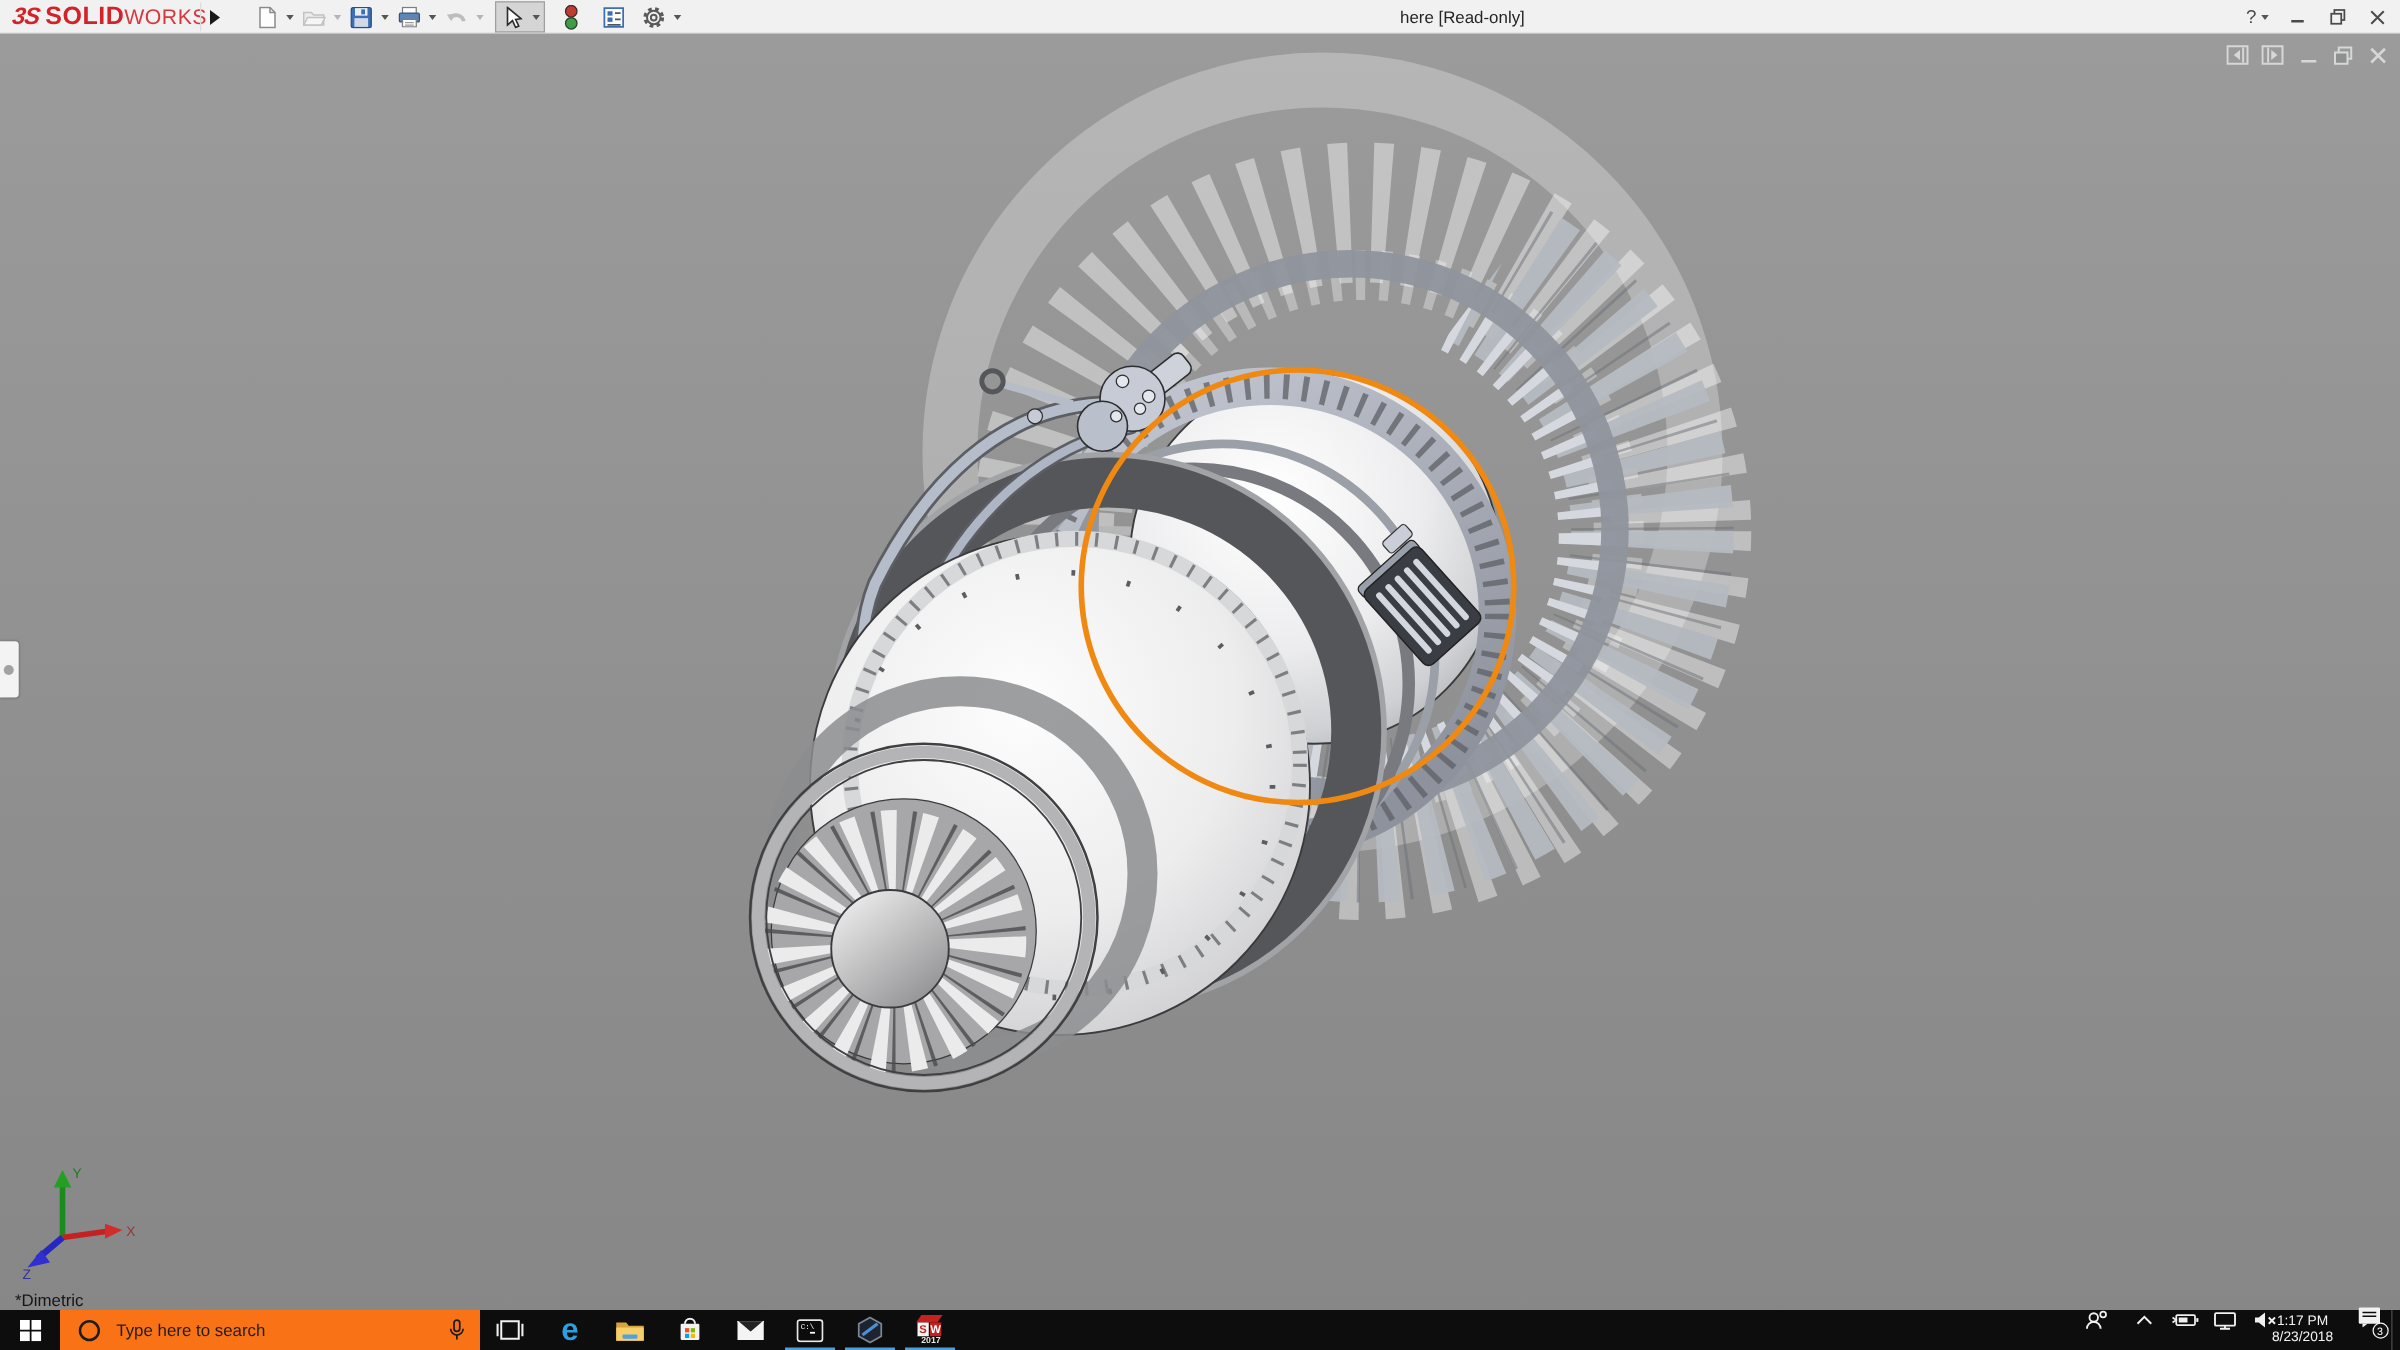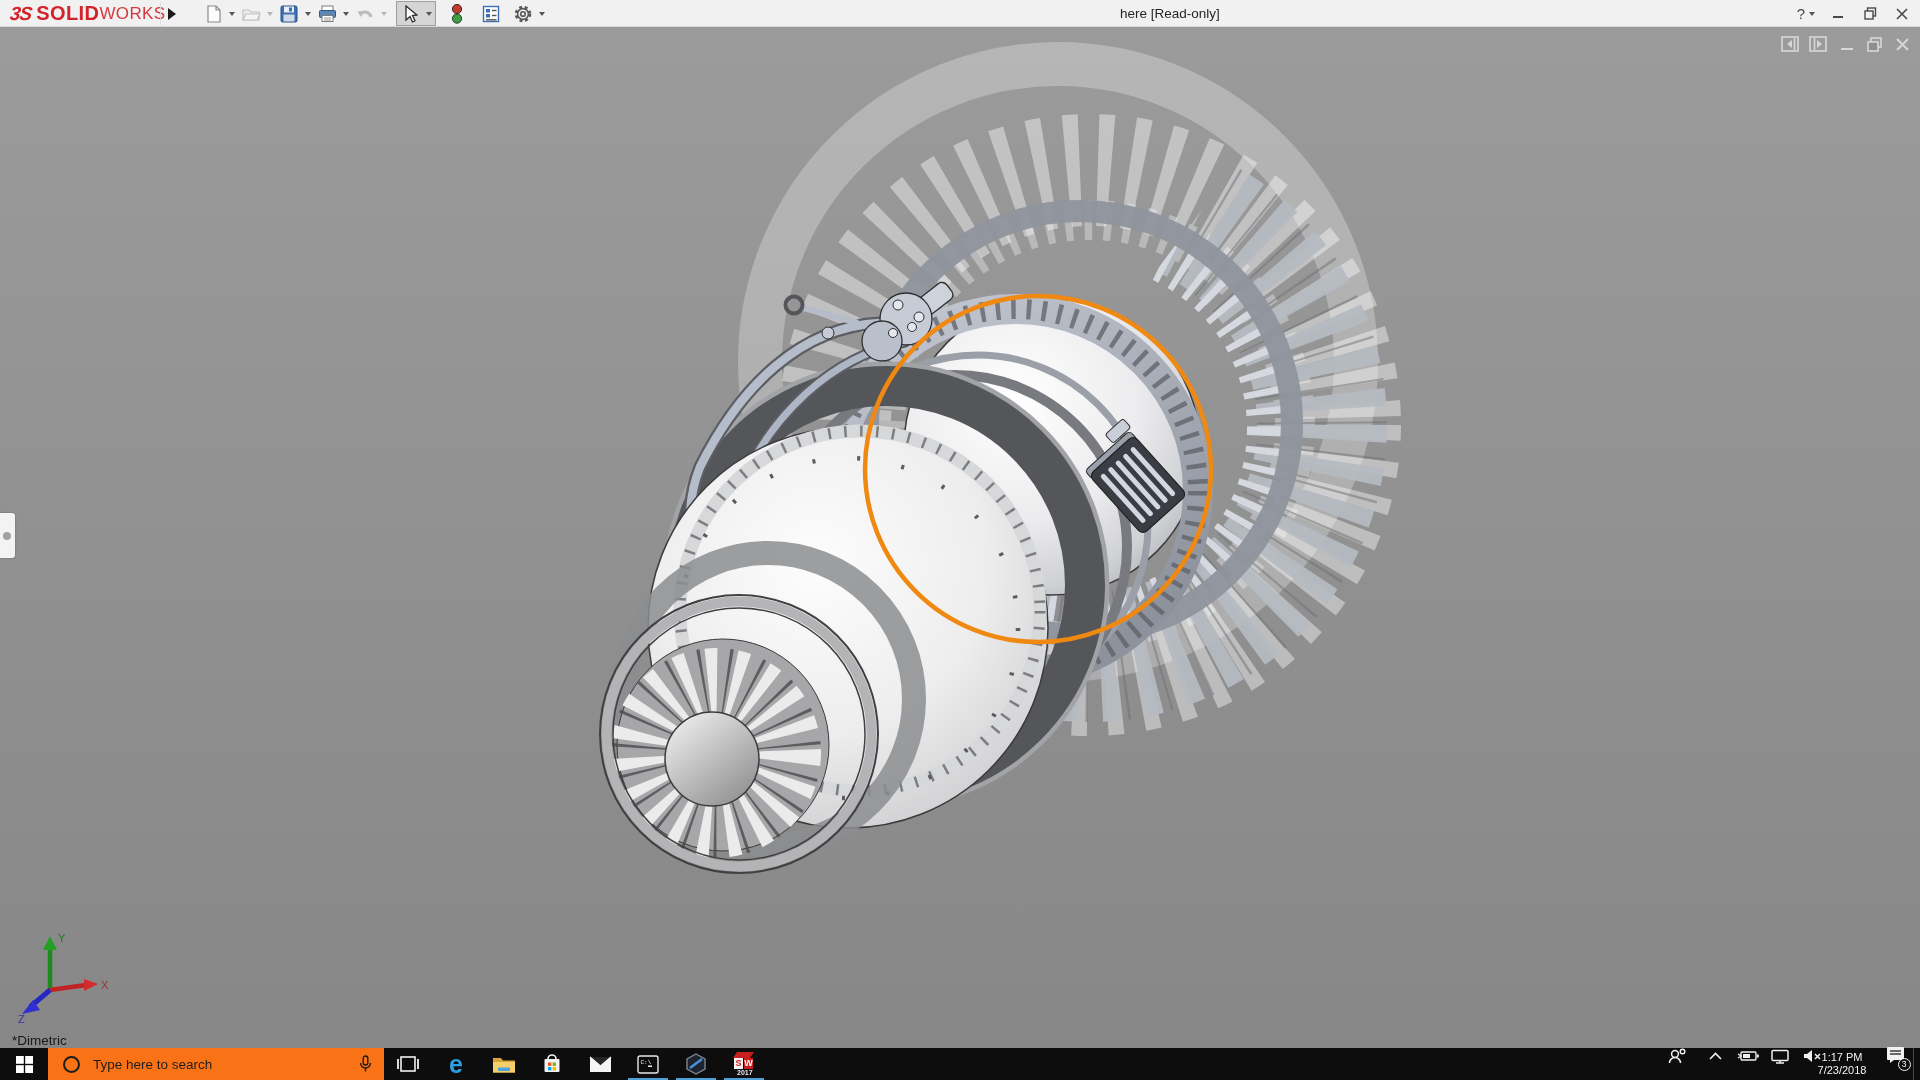--- a/index.html
+++ b/index.html
@@ -441,21 +441,21 @@
     </svg>
   </div>
   <div class="tray" style="left:1798px; width:28px;">
     <svg width="19" height="14">
       <polygon points="1,5 4,5 9,1 9,13 4,9 1,9" fill="#f0f0f0"></polygon>
       <path d="M12 5 L17 10 M17 5 L12 10" stroke="#f0f0f0" stroke-width="1.5"></path>
     </svg>
   </div>
   <div class="tray" id="clock">
     <div>1:17 PM</div>
-    <div>7/23/2018</div>
+    <div>8/23/2018</div>
   </div>
   <div class="tray" style="left:1880px; width:30px;">
     <span style="position:relative; display:inline-block;">
       <svg width="19" height="17">
         <rect x="1" y="1" width="17" height="13" rx="1" fill="#f2f2f2"></rect>
         <path d="M4 14 L4 17 L8 14 z" fill="#f2f2f2"></path>
         <line x1="4" y1="5" x2="15" y2="5" stroke="#0d0d0d" stroke-width="1.2"></line>
         <line x1="4" y1="8" x2="15" y2="8" stroke="#0d0d0d" stroke-width="1.2"></line>
       </svg>
       <span class="badge">3</span>

